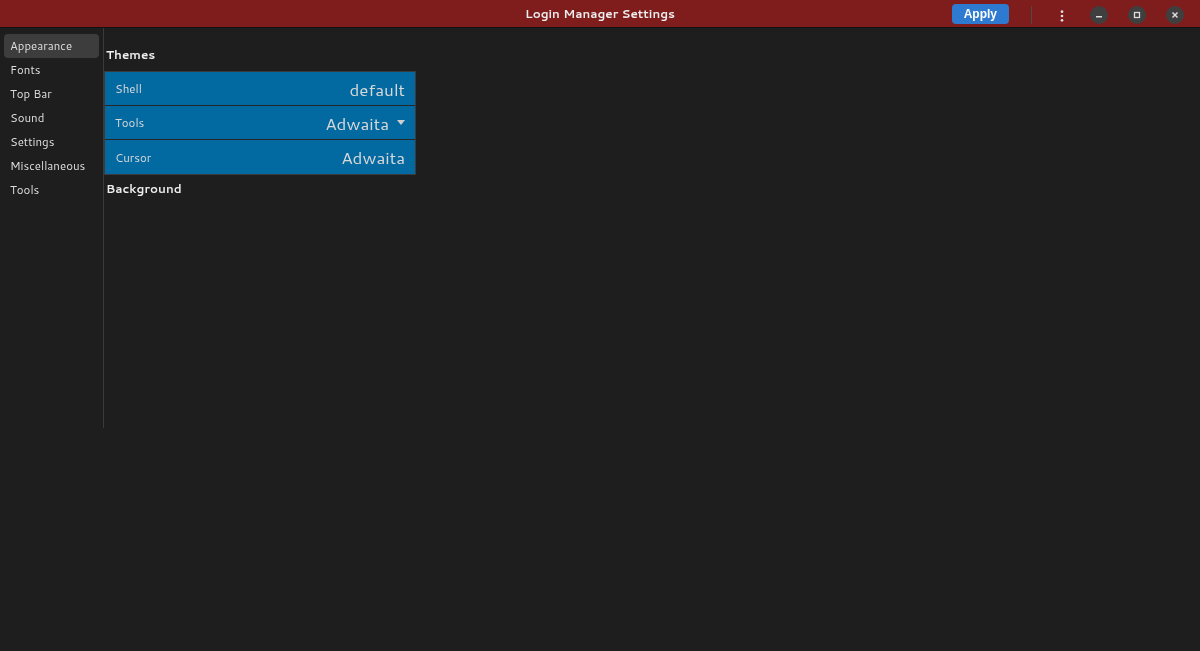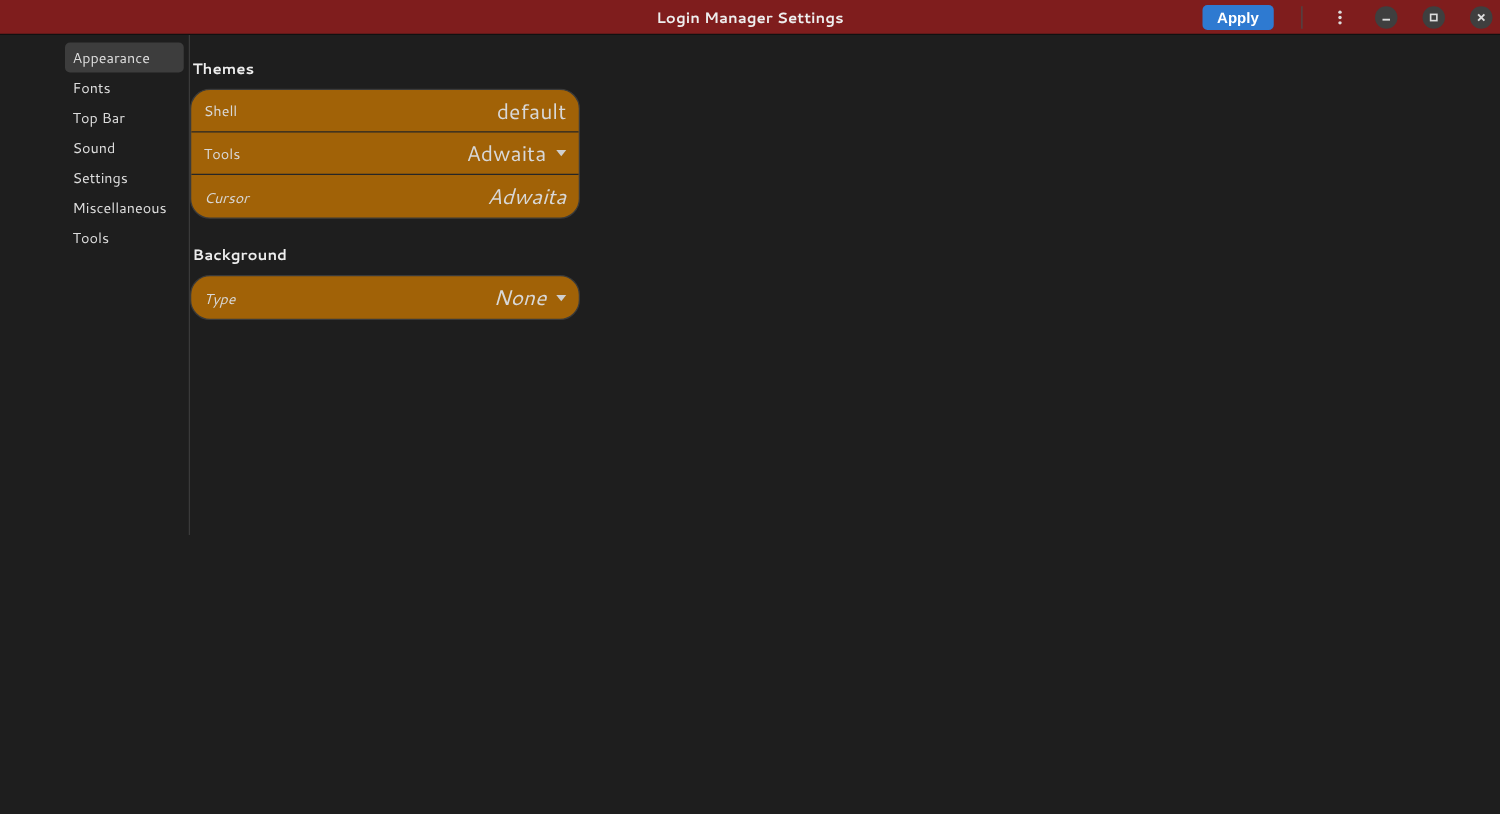--- a/index.html
+++ b/index.html
@@ -24,23 +24,23 @@
     position: absolute;
     left: 50%;
     transform: translateX(-50%);
     font-weight: 700;
     font-size: 12px;
     color: #eee;
   }
   .header-right {
     margin-left: auto;
     display: flex;
-    align-items: center;
+    align-items: flex-end;
     gap: 20px;
-    padding-right: 6px;
+    padding-right: 16px;
   }
   .apply-btn {
     background: #2e7ad1;
     color: #fff;
     border: none;
     border-radius: 4px;
     padding: 4px 12px;
     font-weight: 700;
     font-size: 12px;
     cursor: pointer;
@@ -67,21 +67,21 @@
     background: #3f3f3f;
     display: inline-flex;
     align-items: center;
     justify-content: center;
     cursor: pointer;
     color: #ddd;
   }
   .win-btn svg { display:block; }
 
   
-  .body-split { display: flex; height: calc(100% - 28px); padding-left: 48px; }
+  .body-split { display: flex; height: calc(100% - 28px); }
   .sidebar {
     width: 104px;
     border-right: 1px solid #3a3a3a;
     padding: 6px 4px 0 4px;
     height: 400px; 
   }
   .side-item {
     padding: 5px 6px;
     border-radius: 4px;
     font-size: 11.5px;
@@ -99,38 +99,38 @@
     justify-content: flex-start;
   }
   .content-inner { width: 312px; }
 
   .section-title {
     font-weight: 700;
     font-size: 12px;
     color: #eee;
     margin: 0 0 8px 2px;
   }
-  .section-title.mt { margin-top: 20px; }
+  .section-title.mt { margin-top: 5px; }
 
   .list {
-    background: #a16207;
-    border-radius: 16px;
+    background: #0369a1;
+    border-radius: 0;
     border: 1px solid #3a3a3a;
     overflow: hidden;
   }
   .row {
     display: flex;
     align-items: center;
     justify-content: space-between;
     padding: 0 10px;
     height: 34px;
     border-bottom: 1px solid #262626;
     cursor: pointer;
   }
-  .row:last-child { border-bottom: none; font-style: italic; }
+  .row:last-child { border-bottom: none; }
   .row-label { color: #d8d8d8; font-size: 11.5px; }
   .row-value {
     display: flex;
     align-items: center;
     gap: 8px;
     color: #d8d8d8;
     font-size: 17px;
   }
   .chev {
     width: 0; height: 0;
@@ -203,24 +203,15 @@
         </div>
         <div class="row">
           <span class="row-label">Cursor</span>
           <span class="row-value">
             <span>Adwaita</span>
           </span>
         </div>
       </div>
 
       <div class="section-title mt">Background</div>
-      <div class="list">
-        <div class="row">
-          <span class="row-label">Type</span>
-          <span class="row-value">
-            <span>None</span>
-            <span class="chev"></span>
-          </span>
-        </div>
-      </div>
     </div>
   </div>
 </div>
 
 </body></html>

